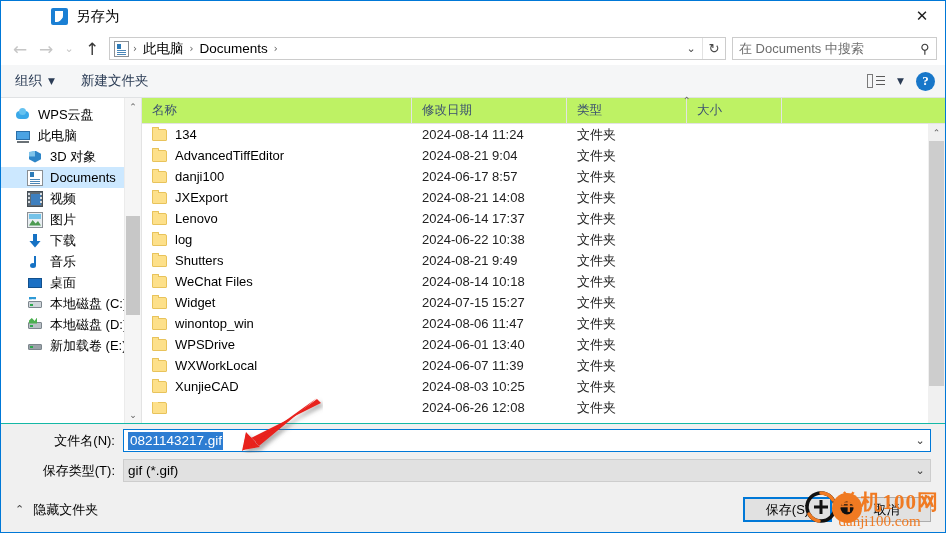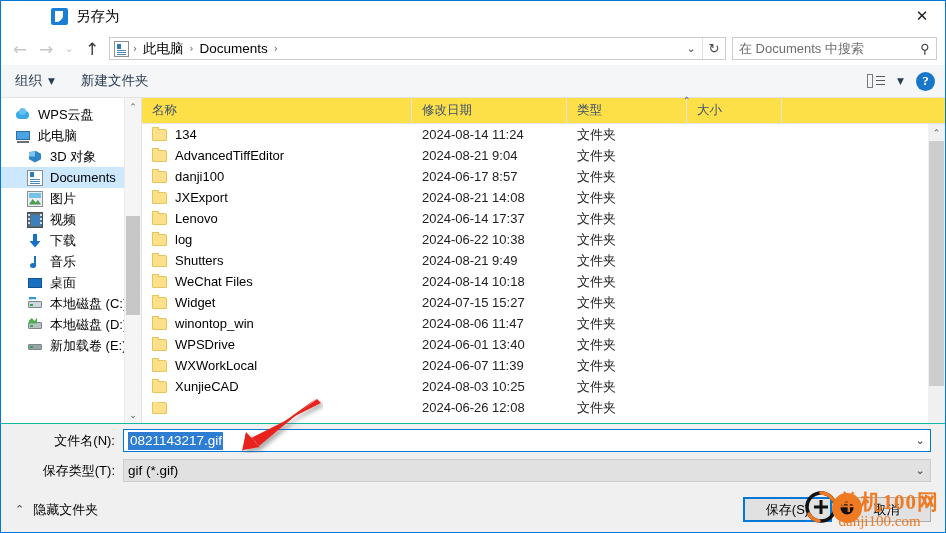--- a/index.html
+++ b/index.html
@@ -329,21 +329,21 @@
 
   
   .filepane {
     flex: 1; display: flex; flex-direction: column;
     min-width: 0; position: relative;
     border-left: 1px solid #e3e3e3;
   }
   .col-header {
     height: 25px; min-height: 25px;
     display: flex; align-items: stretch;
-    background: #fde047;
+    background: #bef264;
     border-bottom: 1px solid #e3e3e3;
     position: relative;
   }
   .col {
     display: flex; align-items: center;
     font-size: 12.5px; color: #3b5070;
     padding-left: 10px;
     border-right: 1px solid #e3e3e3;
     box-sizing: border-box;
     position: relative;
@@ -555,26 +555,26 @@
       </div>
       <div class="side-item indent">
         <span class="sico cube"></span>
         <span class="side-label">3D 对象</span>
       </div>
       <div class="side-item indent selected">
         <span class="sico doc"></span>
         <span class="side-label">Documents</span>
       </div>
       <div class="side-item indent">
+        <span class="sico video"></span>
+        <span class="side-label">视频</span>
+      </div>
+      <div class="side-item indent">
         <span class="sico pic"></span>
         <span class="side-label">图片</span>
-      </div>
-      <div class="side-item indent">
-        <span class="sico video"></span>
-        <span class="side-label">视频</span>
       </div>
       <div class="side-item indent">
         <span class="sico down"></span>
         <span class="side-label">下载</span>
       </div>
       <div class="side-item indent">
         <span class="sico music"></span>
         <span class="side-label">音乐</span>
       </div>
       <div class="side-item indent">

